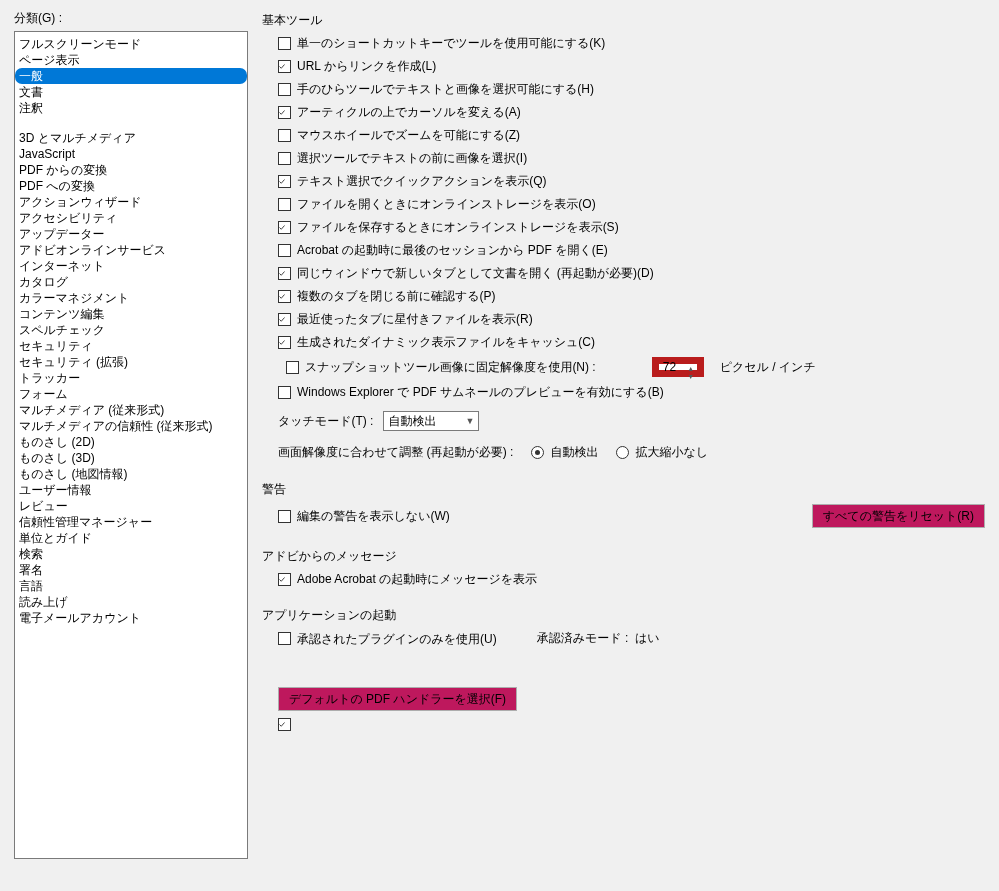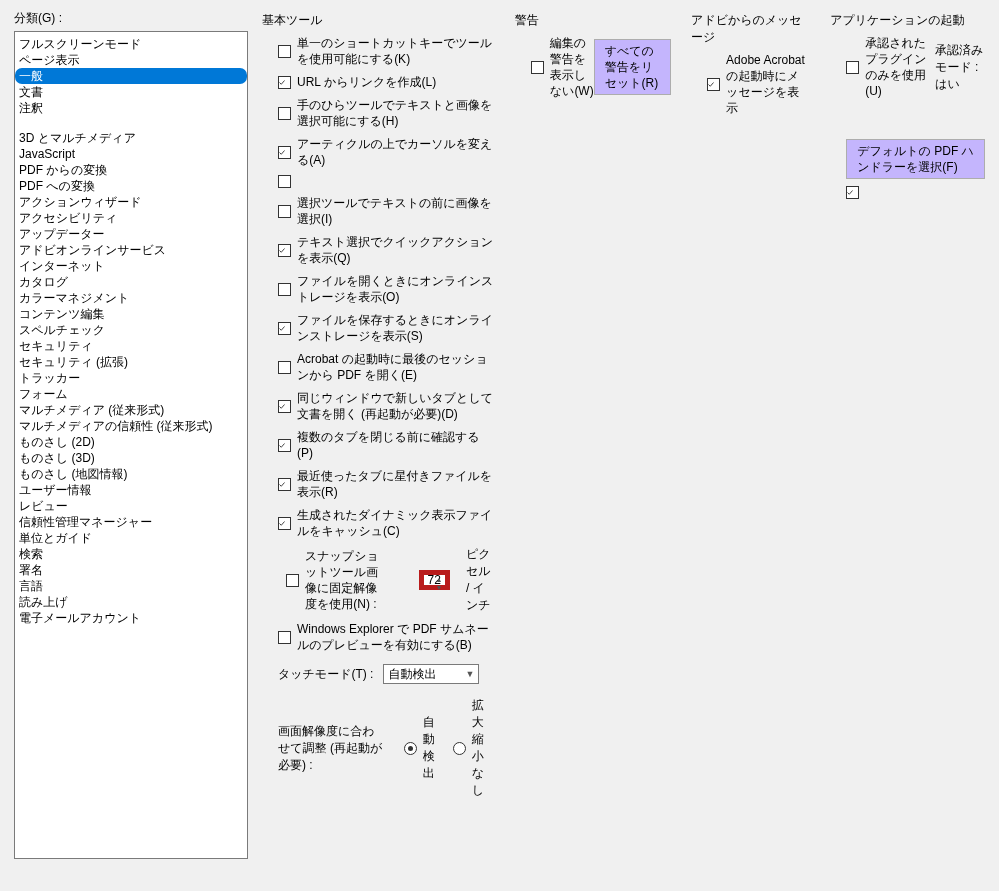--- a/index.html
+++ b/index.html
@@ -32,63 +32,63 @@
     padding: 0 4px;
     line-height: 16px;
     cursor: default;
   }
   .listbox .item.selected {
     background: #0078d7;
     color: #fff;
     border-radius: 7px;
   }
   .listbox .gap { height: 14px; }
-  .right-col { flex: 1; display: flex; flex-direction: row; gap: 20px; padding-top: 2px;}
+  .right-col { flex: 1; display: flex; flex-direction: column; gap: 20px; padding-top: 2px;}
   .group { }
   .group-title { margin-bottom: 6px; }
   .group-body { padding-left: 16px; display: flex; flex-direction: column; gap: 7px; }
   .chk-row { display: flex; align-items: center; gap: 6px; line-height: 16px; }
   .chk {
     width: 13px; height: 13px; border: 1px solid #333; background: #fff;
     display: inline-flex; align-items: center; justify-content: center;
     flex-shrink: 0;
   }
   .chk.checked::after {
     content: ""; width: 9px; height: 9px;
     background: none;
     display:block;
     position: relative;
   }
   .chk.checked svg { width: 11px; height: 11px; display: block; }
   .spin-row { display: flex; align-items: center; gap: 16px; margin-left: 8px; }
   .numbox {
-    border: 5px solid #b91c1c; background: #fff; width: 36px; height: 20px;
+    border: 7px solid #b91c1c; background: #fff; width: 52px; height: 20px;
     display: flex; align-items: center; padding: 0 4px; position: relative;
   }
   .spin { position: absolute; right: 1px; top: 1px; display: flex; flex-direction: column; }
   .spin span { width: 10px; height: 8px; font-size: 7px; line-height: 8px; text-align: center; color: #555; cursor: pointer;}
   .select-row { display: flex; align-items: center; gap: 10px; }
   .select {
     border: 1px solid #7a7a7a; background: #fff; height: 20px; width: 96px;
     display: flex; align-items: center; justify-content: space-between; padding: 0 4px;
   }
   .select .caret { font-size: 9px; color: #555; }
   .radio-row { display: flex; align-items: center; gap: 18px; }
   .radio { display: inline-flex; align-items: center; gap: 6px; }
   .radio-dot {
     width: 13px; height: 13px; border: 1px solid #333; border-radius: 50%; background: #fff;
     display: inline-flex; align-items: center; justify-content: center; flex-shrink: 0;
   }
   .radio-dot.checked::after { content: ""; width: 5px; height: 5px; background: #333; border-radius: 50%; }
   .button {
-    border: 1px solid #adadad; background: #c4b5fd; padding: 3px 10px;
+    border: 1px solid #adadad; background: #be185d; padding: 3px 10px;
     line-height: 16px; cursor: pointer; display: inline-block;
   }
   .warn-row { display: flex; align-items: center; justify-content: space-between; }
-  .inline-row { display:flex; align-items:center; }
+  .inline-row { display:flex; align-items:center; gap: 40px; }
 </style>
 </head>
 <body>
 
 <div class="container">
   <div class="left-col">
     <div class="left-label">分類(G) :</div>
     <div class="listbox" id="listbox">
         <div class="item">フルスクリーンモード</div>
         <div class="item">ページ表示</div>
@@ -154,20 +154,21 @@
           <label class="chk-row">
             <span class="chk checked">
               <svg viewBox="0 0 12 12">
                 <path d="M1 6 L4.5 9.5 L11 2" stroke="#333" stroke-width="1.8" fill="none"></path>
               </svg>
             </span>
             <span>アーティクルの上でカーソルを変える(A)</span>
           </label>
           <label class="chk-row">
             <span class="chk"></span>
+            <span>マウスホイールでズームを可能にする(Z)</span>
           </label>
           <label class="chk-row">
             <span class="chk"></span>
             <span>選択ツールでテキストの前に画像を選択(I)</span>
           </label>
           <label class="chk-row">
             <span class="chk checked">
               <svg viewBox="0 0 12 12">
                 <path d="M1 6 L4.5 9.5 L11 2" stroke="#333" stroke-width="1.8" fill="none"></path>
               </svg>

